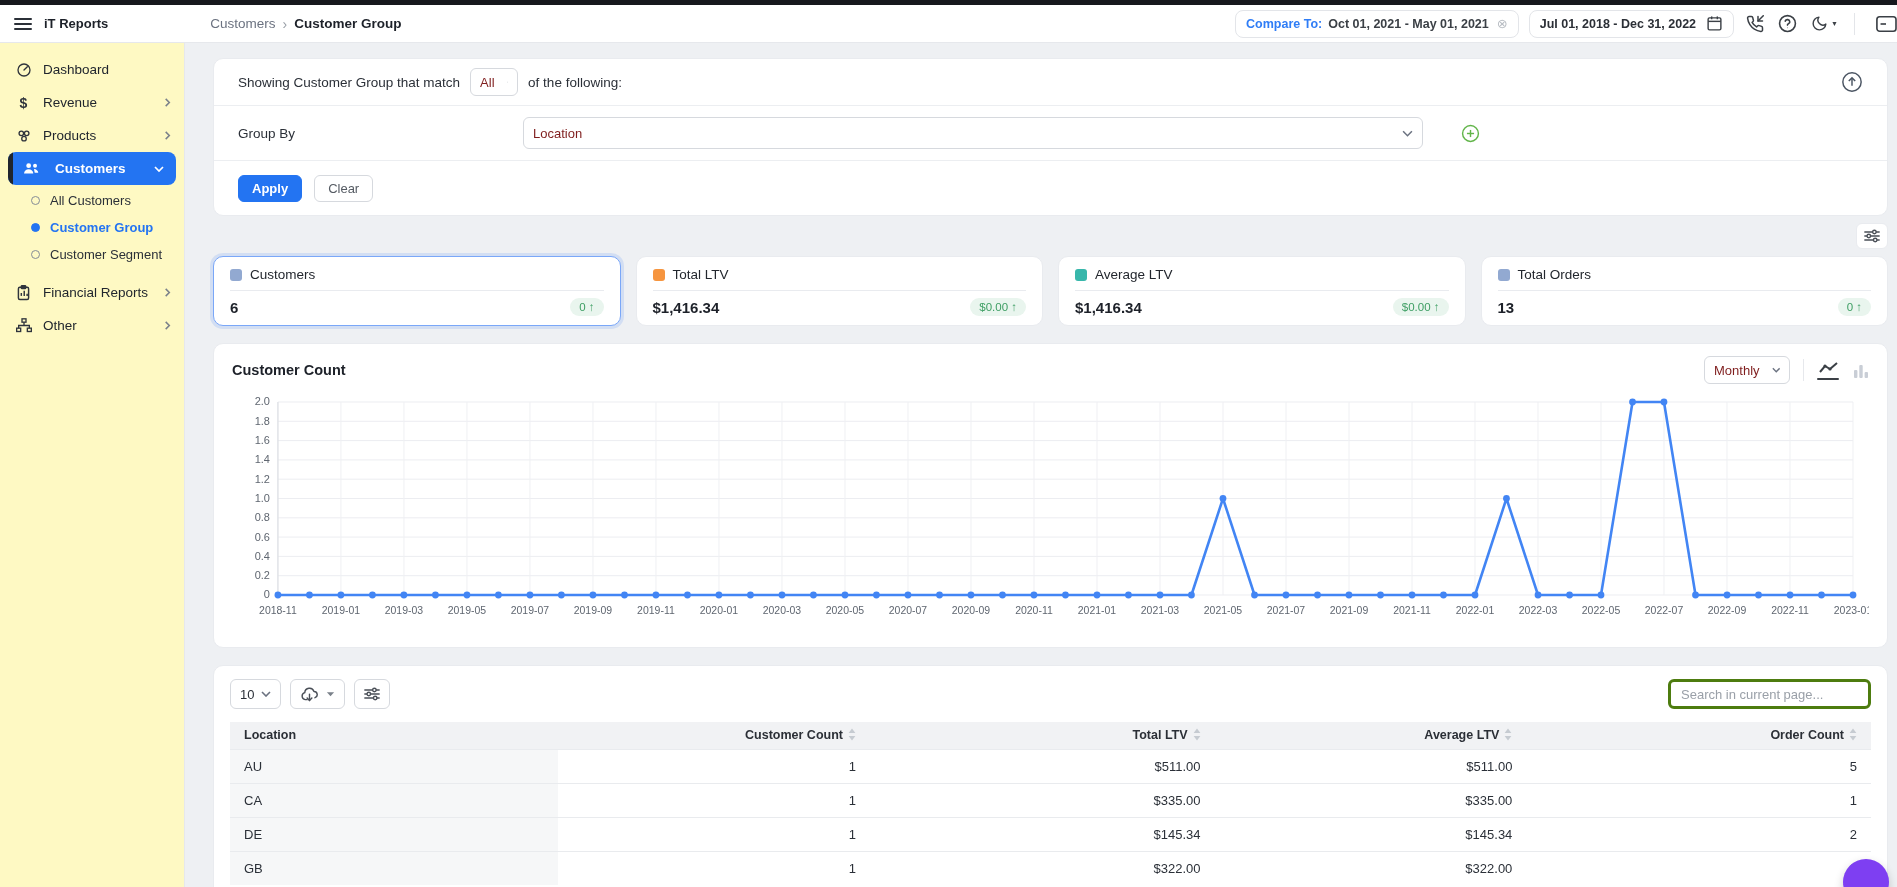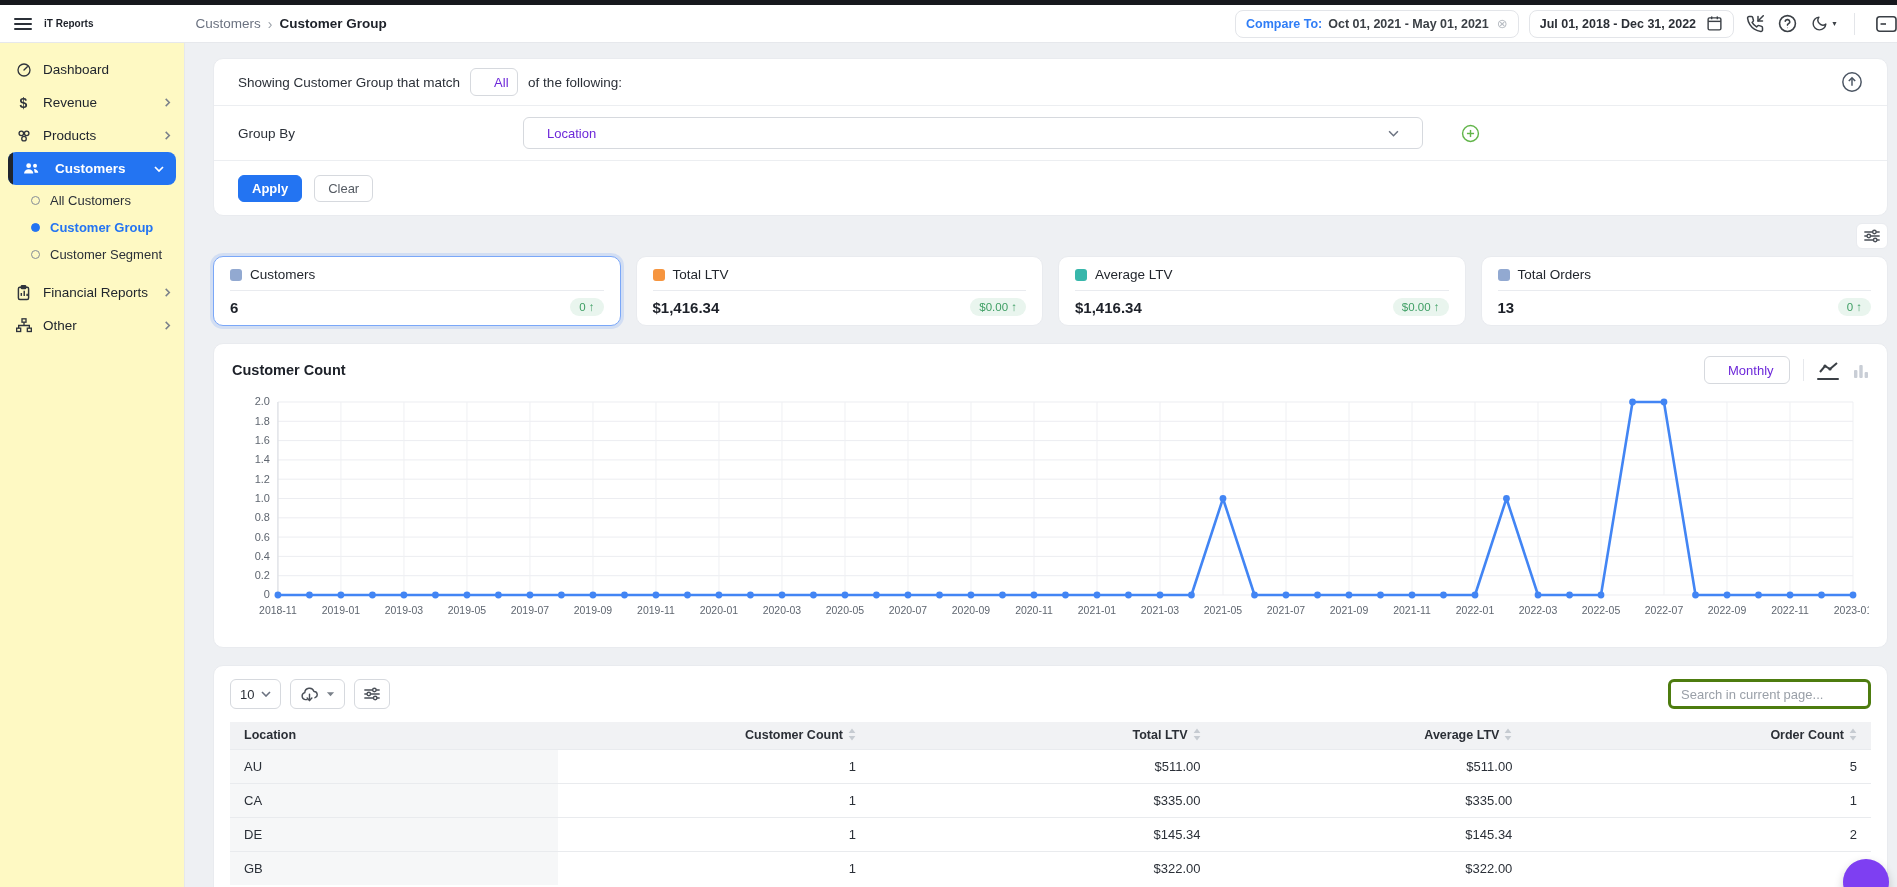--- a/index.html
+++ b/index.html
@@ -6,21 +6,21 @@
   html,body { width:1897px; height:887px; overflow:hidden; background:#eef0f3;
     font-family:"Liberation Sans","DejaVu Sans",sans-serif; color:#23272e; }
   .screen { position:relative; width:1897px; height:887px; display:flex; flex-direction:column; }
 
   
   .top-strip { height:5px; background:#16181d; flex:0 0 auto; }
   .topbar { height:38px; background:#fff; border-bottom:1px solid #e6e8ec;
     display:flex; align-items:center; padding:0 0 0 14px; flex:0 0 auto; white-space:nowrap; }
   .hamburger { width:18px; height:12px; display:flex; flex-direction:column; justify-content:space-between; cursor:pointer; }
   .hamburger span { display:block; height:2px; background:#2b3038; border-radius:1px; }
-  .app-title { font-size:10px; font-weight:700; color:#1d2129; margin-left:12px; }
+  .app-title { font-size:13px; font-weight:700; color:#1d2129; margin-left:12px; }
   .breadcrumb { display:flex; align-items:center; gap:7px; margin-left:102px; font-size:13.5px; }
   .crumb-parent { color:#6b7280; }
   .crumb-sep { color:#9aa0a8; font-size:14px; }
   .crumb-current { color:#1d2129; font-weight:700; }
   .topbar-right { margin-left:auto; display:flex; align-items:center; gap:10px; padding-right:0;padding-left:36px; }
   .pill { display:flex; align-items:center; gap:6px; border:1px solid #e3e5e9; border-radius:8px;
     height:28px; padding:0 10px; background:#fff; font-size:12.5px; }
   .compare-label { color:#2f7df6; font-weight:700; }
   .compare-range { color:#3b4046; font-weight:600; }
   .close-glyph { color:#b7bcc2; font-size:13px; margin-left:2px; cursor:pointer; }
@@ -52,22 +52,22 @@
   .panel { background:#fff; border:1px solid #e9ebef; border-radius:10px; }
 
   
   .filter-panel { margin-top:15px; flex:0 0 auto; }
   .fp-row { display:flex; align-items:center; padding:0 24px; font-size:13.5px; color:#2b3038; }
   .fp-row1 { height:46px; }
   .fp-row2 { height:54px; }
   .fp-row3 { height:54px; gap:12px; }
   .fp-div { height:1px; background:#eceef1; }
   .sel { display:inline-flex; align-items:center; justify-content:space-between; gap:12px;
-    border:1px solid #d6d9de; border-radius:6px; background:#fff; height:28px; padding:0 23px;
-    font-size:13px; color:#6d28d9; cursor:pointer; }
+    border:1px solid #d6d9de; border-radius:6px; background:#fff; height:28px; padding:0 9px;
+    font-size:13px; color:#7f1d1d; cursor:pointer; }
   .sel-all { width:48px; margin:0 10px; }
   .groupby-label { width:285px; }
   .sel-groupby { width:900px; height:32px; }
   .plus-circle { margin-left:38px; display:flex; cursor:pointer; }
   .collapse-circle { margin-left:auto; display:flex; cursor:pointer; }
   .btn { border-radius:6px; font-size:13px; height:27px; padding:0 13px; cursor:pointer; }
   .btn-primary { background:#2374f2; border:1px solid #2374f2; color:#fff; font-weight:600; }
   .btn-ghost { background:#fff; border:1px solid #d6d9de; color:#555b63; }
 
   

